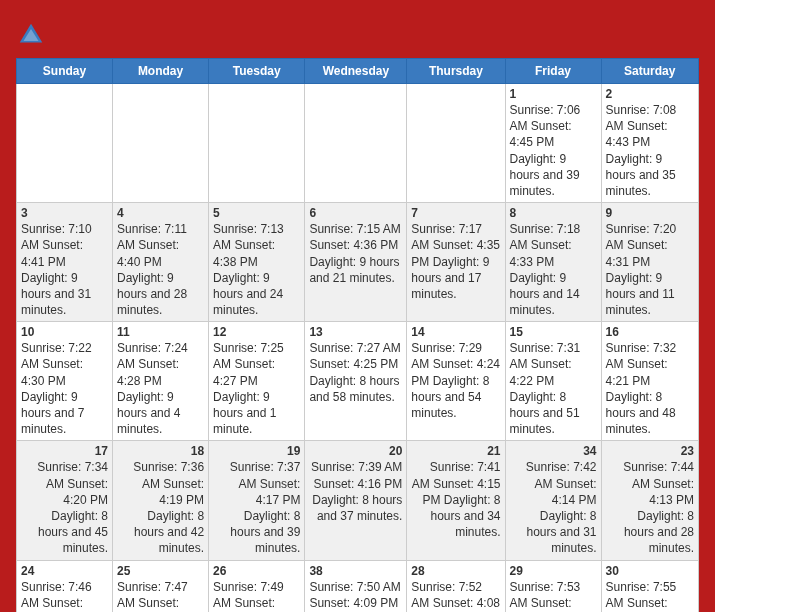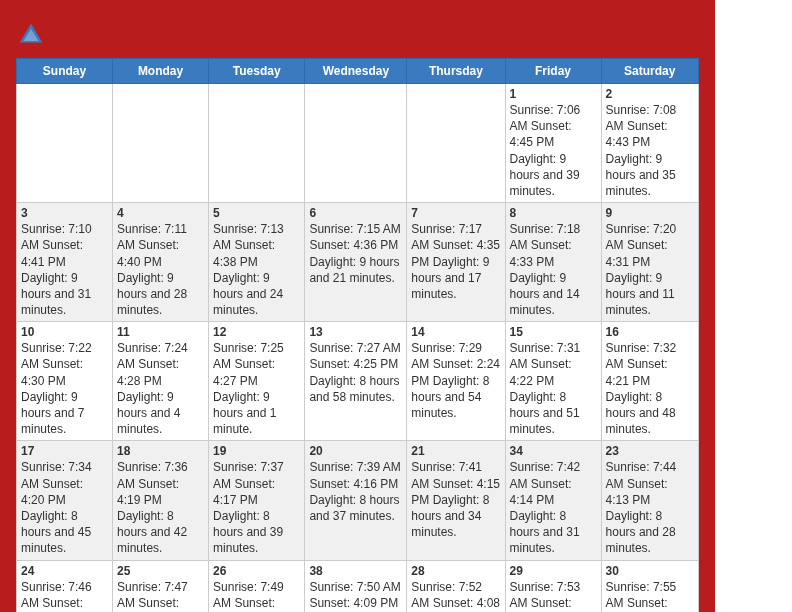--- a/index.html
+++ b/index.html
@@ -47,21 +47,21 @@
     
     .day-num { font-size: 12px; font-weight: bold; color: #333; display: block; margin-bottom: 1px; }
     .day-info { font-size: 12px; line-height: 1.35; color: #333; }
     
     .empty-cell { background: #fff !important; }
     
     
     .row-1 td { background: #fff; }
     .row-2 td { background: #f5f5f5; }
     .row-3 td { background: #fff; }
-    .row-4 td { background: #f5f5f5; }
+    .row-4 td { background: #f5f5f5; text-align: right; }
     .row-5 td { background: #fff; margin-left: 12px; }
     
     .empty-cell { background: #fff !important; }
   </style>
 </head>
 <body>
 
 <div class="page">
   <div class="header">
     <div class="logo">
@@ -190,21 +190,21 @@
           <td>
             <span class="day-num">13</span>
             <div class="day-info">Sunrise: 7:27 AM
 Sunset: 4:25 PM
 Daylight: 8 hours
 and 58 minutes.</div>
           </td>
           <td>
             <span class="day-num">14</span>
             <div class="day-info">Sunrise: 7:29 AM
-Sunset: 2:24 PM
+Sunset: 4:24 PM
 Daylight: 8 hours
 and 54 minutes.</div>
           </td>
           <td>
             <span class="day-num">15</span>
             <div class="day-info">Sunrise: 7:31 AM
 Sunset: 4:22 PM
 Daylight: 8 hours
 and 51 minutes.</div>
           </td>

